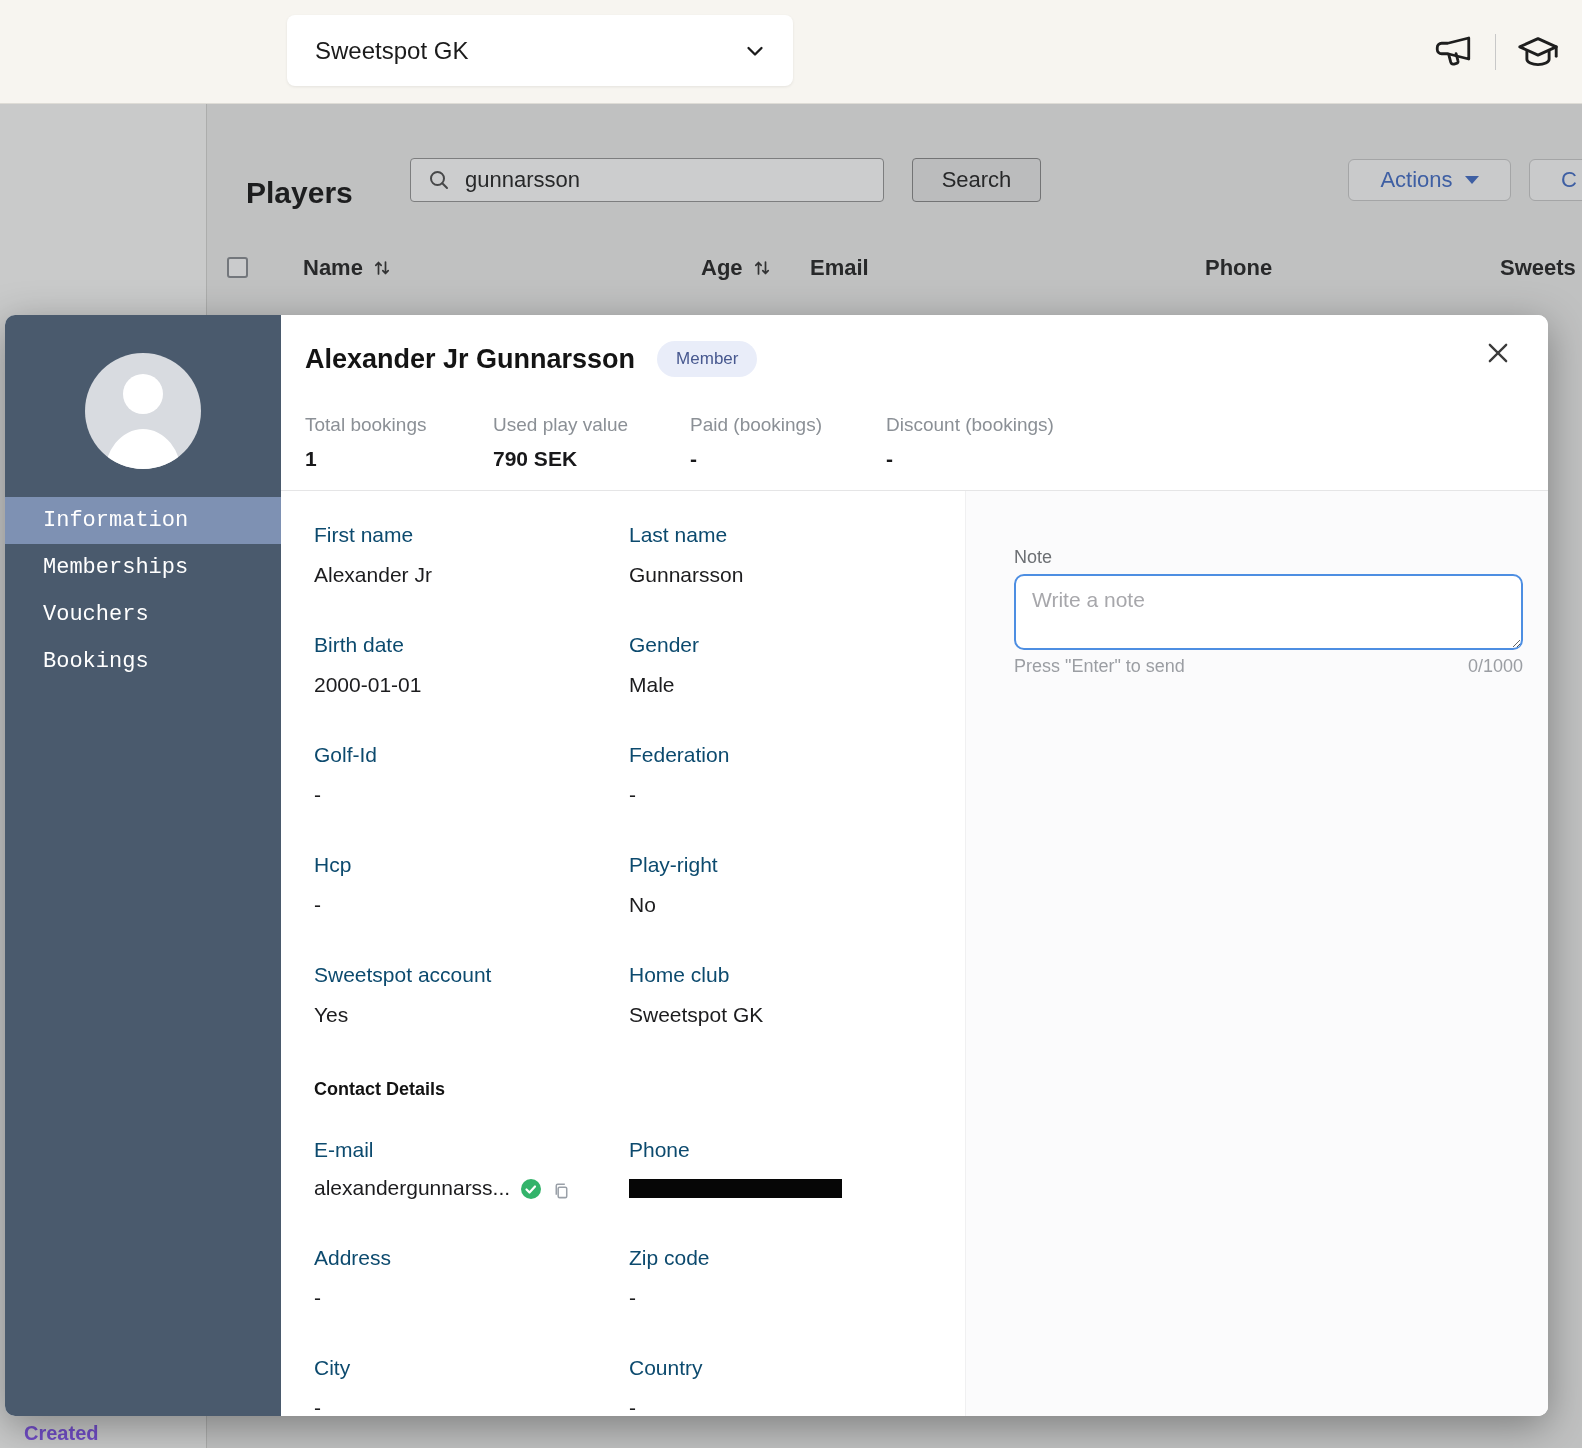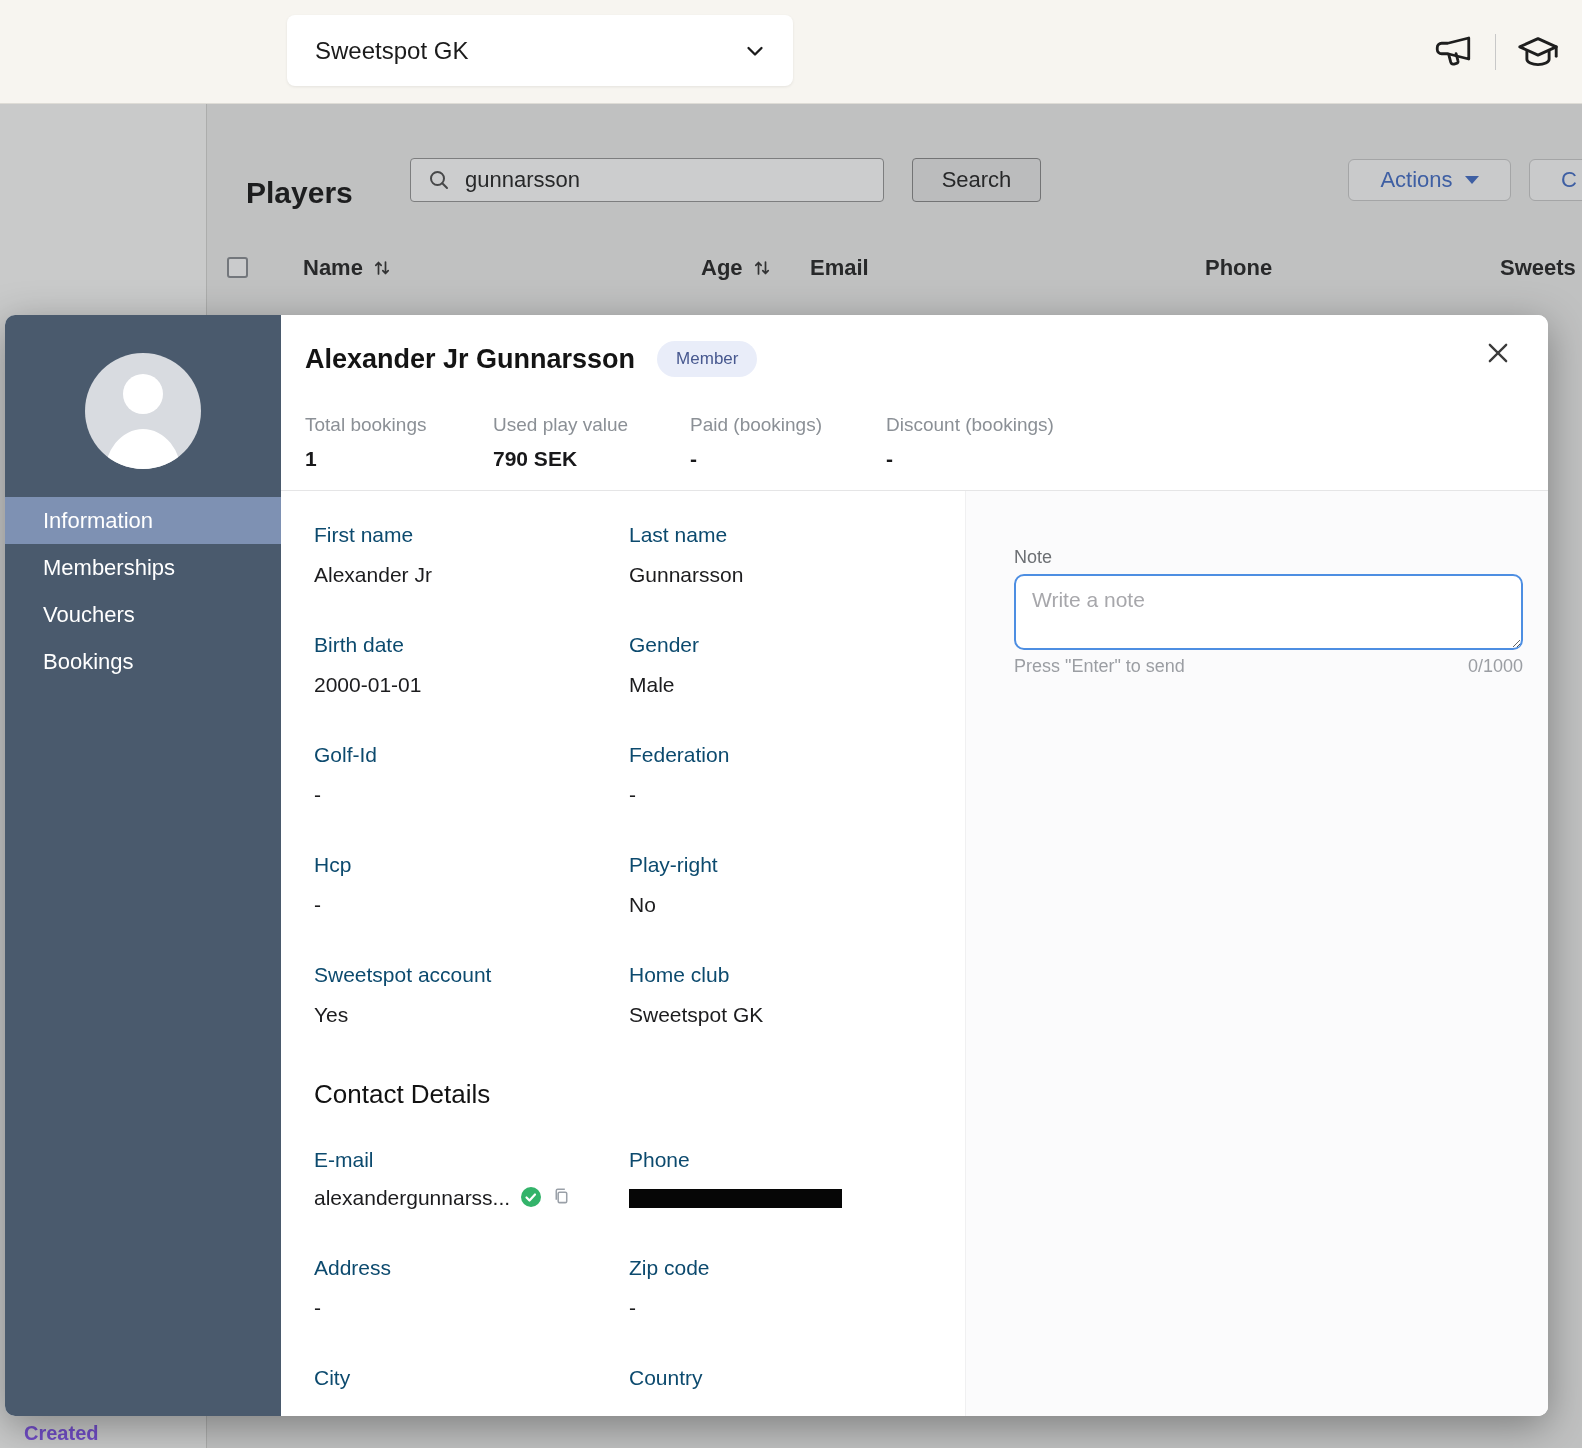--- a/index.html
+++ b/index.html
@@ -75,21 +75,21 @@
     background:#fff; border-radius:10px; overflow:hidden; display:flex;
     box-shadow:0 10px 40px rgba(0,0,0,.35); z-index:5;
   }
   .msidebar { width:276px; background:#4a5a6d; flex-shrink:0; }
   .avatar {
     width:116px; height:116px; border-radius:50%; background:#d8dbe0;
     margin:38px auto 0; position:relative; overflow:hidden;
   }
   .avatar .head { position:absolute; top:21px; left:50%; transform:translateX(-50%); width:40px; height:40px; border-radius:50%; background:#fff; }
   .avatar .torso { position:absolute; bottom:-8px; left:50%; transform:translateX(-50%); width:78px; height:48px; border-radius:50% 50% 0 0 / 100% 100% 0 0; background:#fff; }
-  .menu { margin-top:28px; }
+  .menu { margin-top:28px;font-family:Liberation Mono, monospace; }
   .menu-item { height:47px; display:flex; align-items:center; padding-left:38px; font-size:22px; color:#fff; cursor:pointer; }
   .menu-item.active { background:#7e91b3; }
 
   .mcontent { flex:1; display:flex; flex-direction:column; position:relative; background:#fff; }
   .mheader { padding:26px 0 0 24px; }
   .title-row { display:flex; align-items:center; }
   .mtitle { font-size:27px; font-weight:700; color:#141414; }
   .badge { margin-left:22px; background:#e9edf9; color:#47588f; font-size:17px; padding:8px 19px; border-radius:20px; }
   .close-btn { position:absolute; top:20px; right:32px; width:36px; height:36px; display:flex; align-items:center; justify-content:center; cursor:pointer; }
 
@@ -100,22 +100,22 @@
   .stat-value { font-size:21px; color:#18181a; margin-top:11px; font-weight:600; }
 
   .mdivider { height:1px; background:#e5e5e6; margin-top:19px; }
 
   .mbody { flex:1; display:flex; min-height:0; }
   .fields-area { width:684px; padding:32px 0 0 33px; }
   .fields-grid { display:grid; grid-template-columns:315px 336px; }
   .field { margin-bottom:46px; }
   .f-label { font-size:21px; color:#0c4a6e; }
   .f-value { font-size:21px; color:#1c1c1e; margin-top:16px; }
-  .section-title { font-size:26px; font-weight:400; color:#121212; margin:6px 0 38px; }
-  .email-value-row { display:flex; align-items:flex-start; gap:10px; margin-top:14px; }
+  .section-title { font-size:18px; font-weight:700; color:#121212; margin:6px 0 38px; }
+  .email-value-row { display:flex; align-items:flex-end; gap:10px; margin-top:14px; }
   .email-text { font-size:21px; color:#1c1c1e; white-space:nowrap; }
   .copy-icon { cursor:pointer; display:flex; }
   .redacted-bar { width:213px; height:19px; background:#060606; margin-top:17px; }
 
   .note-area { flex:1; background:#fbfbfc; border-left:1px solid #f0f0f1; padding:56px 0 0 48px; }
   .note-label { font-size:18px; color:#6c6f73; margin-bottom:6px; }
   .note-input {
     display:block; width:509px; height:76px;
     border:2px solid #4d8ee2; border-radius:10px; padding:12px 16px;
     font-size:21px; font-family:inherit; color:#222; resize:vertical; outline:none; background:#fff;

